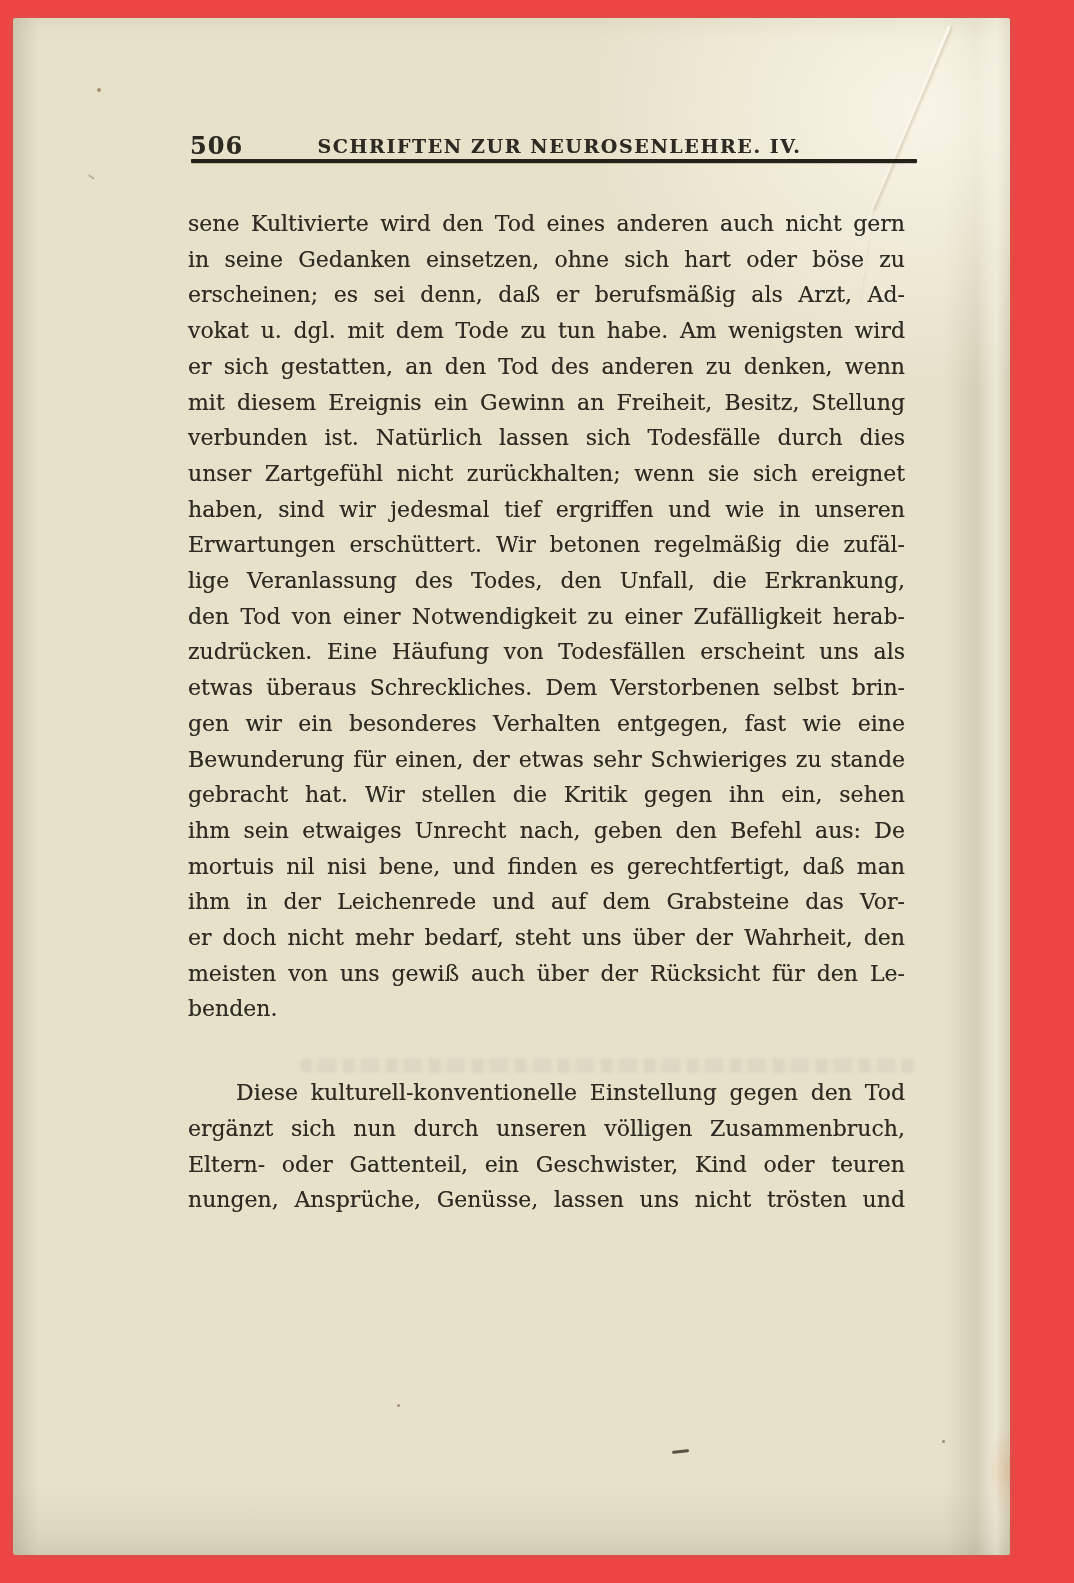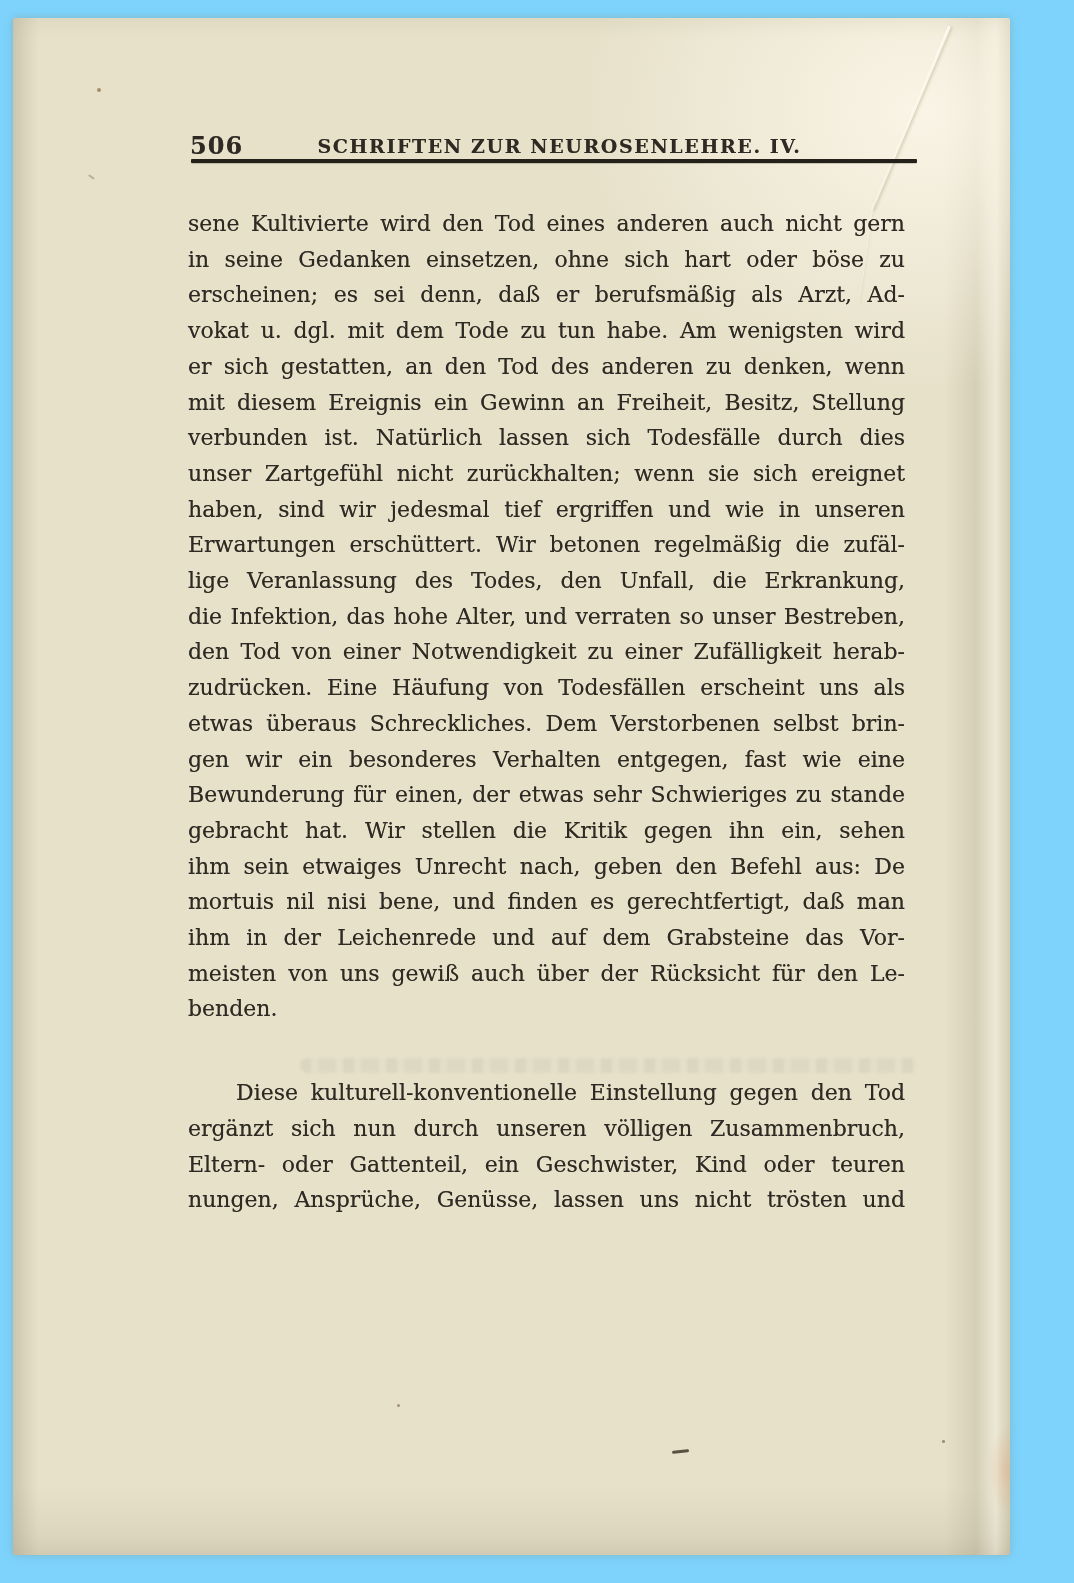--- a/index.html
+++ b/index.html
@@ -13,21 +13,21 @@
   }
   :root {
     --paper: #e7e1ca;
     --ink: #2e2a23;
     --rule: #24201a;
   }
   .stage {
     position: relative;
     width: 1074px;
     height: 1583px;
-    background: #7dd3fc;
+    background: #ef4444;
   }
   .paper {
     position: absolute;
     left: 13px;
     top: 18px;
     width: 997px;
     height: 1537px;
     background:
       radial-gradient(ellipse 520px 430px at 91% 6%, rgba(250,245,231,0.95), rgba(250,245,231,0) 65%),
       radial-gradient(ellipse 26px 62px at 99.7% 94.5%, rgba(226,168,128,0.38), rgba(226,168,128,0) 72%),
@@ -161,30 +161,30 @@
         <div class="line">in seine Gedanken einsetzen, ohne sich hart oder böse zu</div>
         <div class="line">erscheinen; es sei denn, daß er berufsmäßig als Arzt, Ad-</div>
         <div class="line">vokat u. dgl. mit dem Tode zu tun habe. Am wenigsten wird</div>
         <div class="line">er sich gestatten, an den Tod des anderen zu denken, wenn</div>
         <div class="line">mit diesem Ereignis ein Gewinn an Freiheit, Besitz, Stellung</div>
         <div class="line">verbunden ist. Natürlich lassen sich Todesfälle durch dies</div>
         <div class="line">unser Zartgefühl nicht zurückhalten; wenn sie sich ereignet</div>
         <div class="line">haben, sind wir jedesmal tief ergriffen und wie in unseren</div>
         <div class="line">Erwartungen erschüttert. Wir betonen regelmäßig die zufäl-</div>
         <div class="line">lige Veranlassung des Todes, den Unfall, die Erkrankung,</div>
-        <div class="line">die Infektion, das hohe Alter, und verraten so unser Bestreben,</div>
         <div class="line">den Tod von einer Notwendigkeit zu einer Zufälligkeit herab-</div>
         <div class="line">zudrücken. Eine Häufung von Todesfällen erscheint uns als</div>
         <div class="line">etwas überaus Schreckliches. Dem Verstorbenen selbst brin-</div>
         <div class="line">gen wir ein besonderes Verhalten entgegen, fast wie eine</div>
         <div class="line">Bewunderung für einen, der etwas sehr Schwieriges zu stande</div>
         <div class="line">gebracht hat. Wir stellen die Kritik gegen ihn ein, sehen</div>
         <div class="line">ihm sein etwaiges Unrecht nach, geben den Befehl aus: De</div>
         <div class="line">mortuis nil nisi bene, und finden es gerechtfertigt, daß man</div>
         <div class="line">ihm in der Leichenrede und auf dem Grabsteine das Vor-</div>
+        <div class="line">er doch nicht mehr bedarf, steht uns über der Wahrheit, den</div>
         <div class="line">meisten von uns gewiß auch über der Rücksicht für den Le-</div>
         <div class="line endline">benden.</div>
         <div class="line indent">Diese kulturell-konventionelle Einstellung gegen den Tod</div>
         <div class="line">ergänzt sich nun durch unseren völligen Zusammenbruch,</div>
         <div class="line">Eltern- oder Gattenteil, ein Geschwister, Kind oder teuren</div>
         <div class="line">nungen, Ansprüche, Genüsse, lassen uns nicht trösten und</div>
       </div>
 
     <div class="ghost-band"></div>
 

